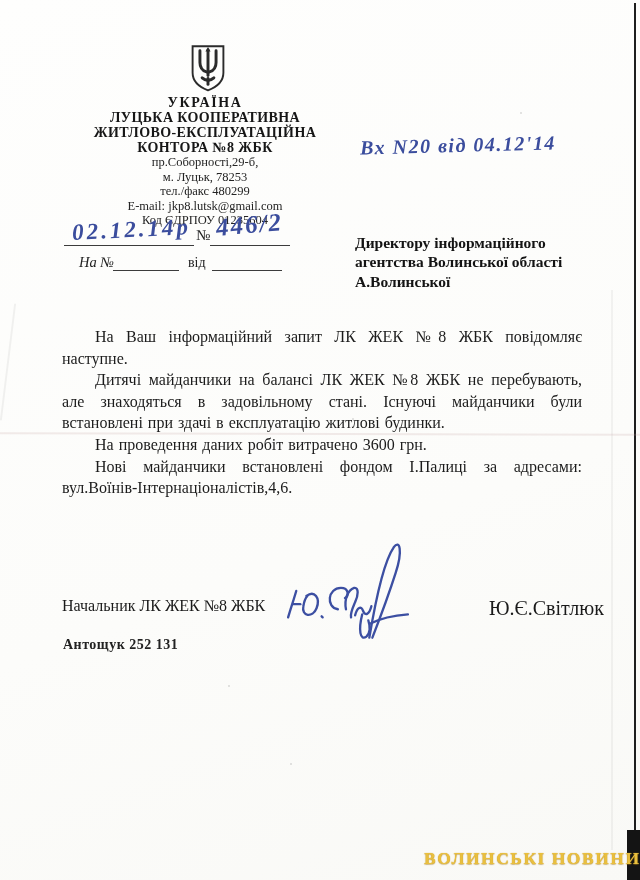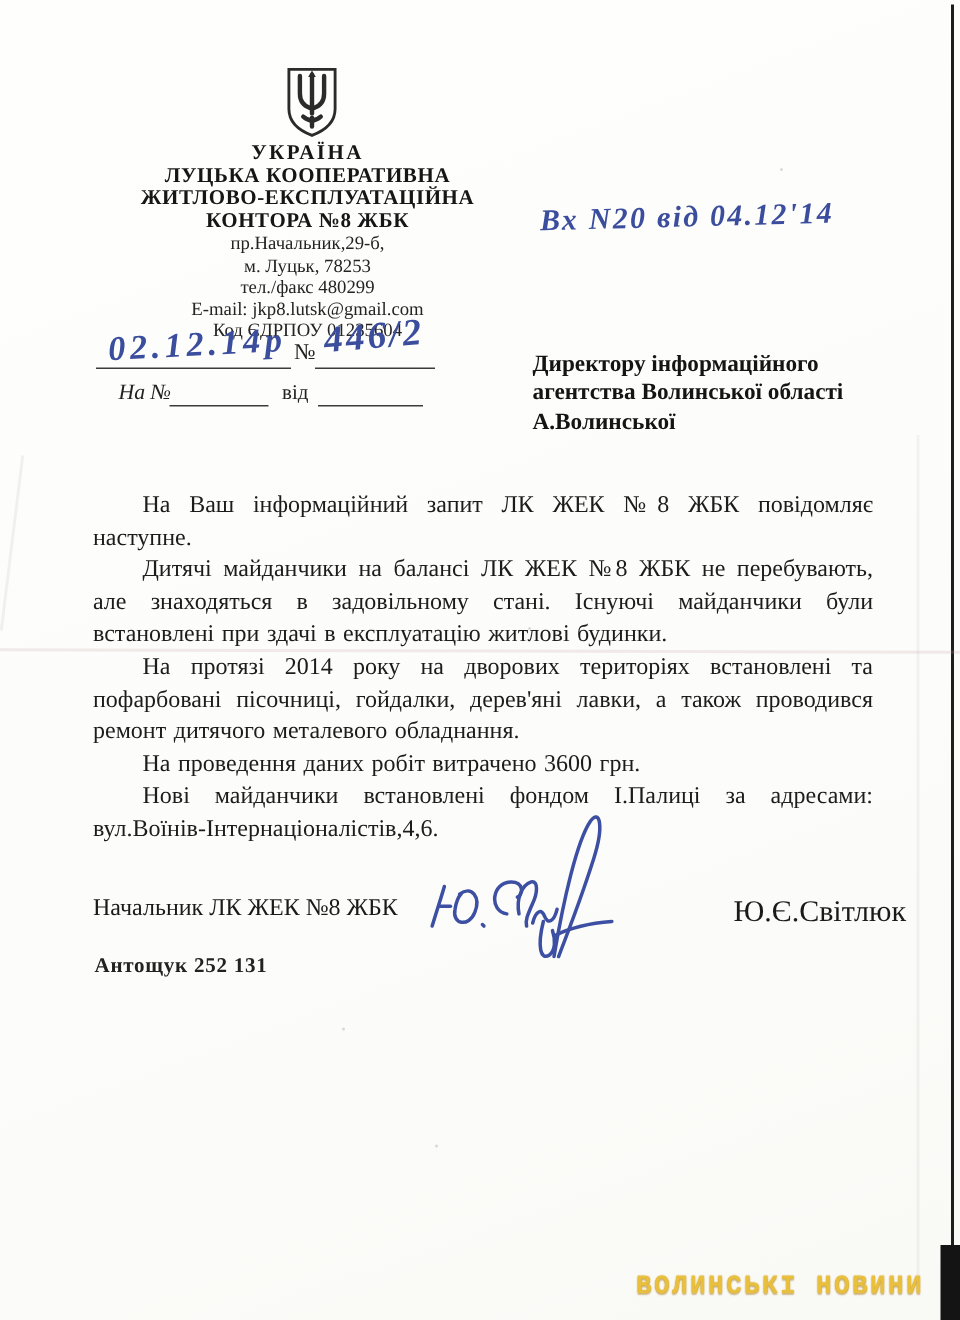--- a/index.html
+++ b/index.html
@@ -43,21 +43,21 @@
   .body-text { position:absolute; left:62px; top:326px; width:520px; font-size:16px; line-height:21.6px; text-align:justify; color:#1c1c1c; }
   .body-text p { margin:0; text-indent:33px; word-spacing:1px; }
   
   .sig-title { position:absolute; left:62px;  top:597px; font-size:16px; color:#1a1a1a; }
   .sig-name  { position:absolute; left:489px; top:597px; font-size:20px; color:#1a1a1a; }
   .sig-script{ position:absolute; left:281px; top:536px; width:132px; height:114px; }
   .executor  { position:absolute; left:63px;  top:637px; font-size:14px; letter-spacing:0.5px; color:#222;font-weight:bold; }
   
   .watermark {
     position:absolute; left:424px; top:848px;
-    font-family:Liberation Mono, monospace; font-weight:bold;
+    font-family:Liberation Serif, serif; font-weight:bold;
     font-size:17.5px; letter-spacing:1.5px; white-space:nowrap;
     color:#e9bf3e; text-shadow:0 1px 1px rgba(160,115,15,0.45), 0 0 1px #d3a52a;
   }
 </style>
 </head>
 <body>
 
 <div class="page">
 
   <div class="edge-faint"></div>
@@ -80,21 +80,21 @@
       <path d="M30 48 v8"></path>
     </g>
     <path d="M30 5 l-3.5 6 h7 Z" fill="#2b2b2b"></path>
   </svg>
 
   <div class="lh-block">
     <div class="lh-bold lh-country">УКРАЇНА</div>
     <div class="lh-bold">ЛУЦЬКА КООПЕРАТИВНА</div>
     <div class="lh-bold">ЖИТЛОВО-ЕКСПЛУАТАЦІЙНА</div>
     <div class="lh-bold">КОНТОРА №8 ЖБК</div>
-    <div class="lh-plain">пр.Начальник,29-б,</div>
+    <div class="lh-plain">пр.Соборності,29-б,</div>
     <div class="lh-plain">м. Луцьк, 78253</div>
     <div class="lh-plain">тел./факс 480299</div>
     <div class="lh-plain">E-mail: jkp8.lutsk@gmail.com</div>
     <div class="lh-plain">Код ЄДРПОУ 01235604</div>
   </div>
 
   <div class="hw hw-date">02.12.14р</div>
   <div class="ref-underline u1"></div>
   <div class="ref-no">№</div>
   <div class="hw hw-number">446/2</div>
@@ -109,21 +109,20 @@
 
   <div class="addressee">
     <div>Директору інформаційного</div>
     <div>агентства Волинської області</div>
     <div>А.Волинської</div>
   </div>
 
   <div class="body-text">
     <p>На Ваш інформаційний запит ЛК ЖЕК №8 ЖБК повідомляє наступне.</p>
     <p>Дитячі майданчики на балансі ЛК ЖЕК №8 ЖБК не перебувають, але знаходяться в задовільному стані. Існуючі майданчики були встановлені при здачі в експлуатацію житлові будинки.</p>
-    <p>На протязі 2014 року на дворових територіях встановлені та пофарбовані пісочниці, гойдалки, дерев'яні лавки, а також проводився ремонт дитячого металевого обладнання.</p>
     <p>На проведення даних робіт витрачено 3600 грн.</p>
     <p>Нові майданчики встановлені фондом І.Палиці за адресами: вул.Воїнів-Інтернаціоналістів,4,6.</p>
   </div>
 
   <div class="sig-title">Начальник ЛК ЖЕК №8 ЖБК</div>
 
   <svg class="sig-script" viewBox="0 0 130 112" aria-hidden="true">
     <g stroke="#3c4fa2" stroke-width="2.3" fill="none" stroke-linecap="round" stroke-linejoin="round">
       <path d="M7 80 C10 70 13 61 15 54"></path>
       <path d="M12 67 h7"></path>

